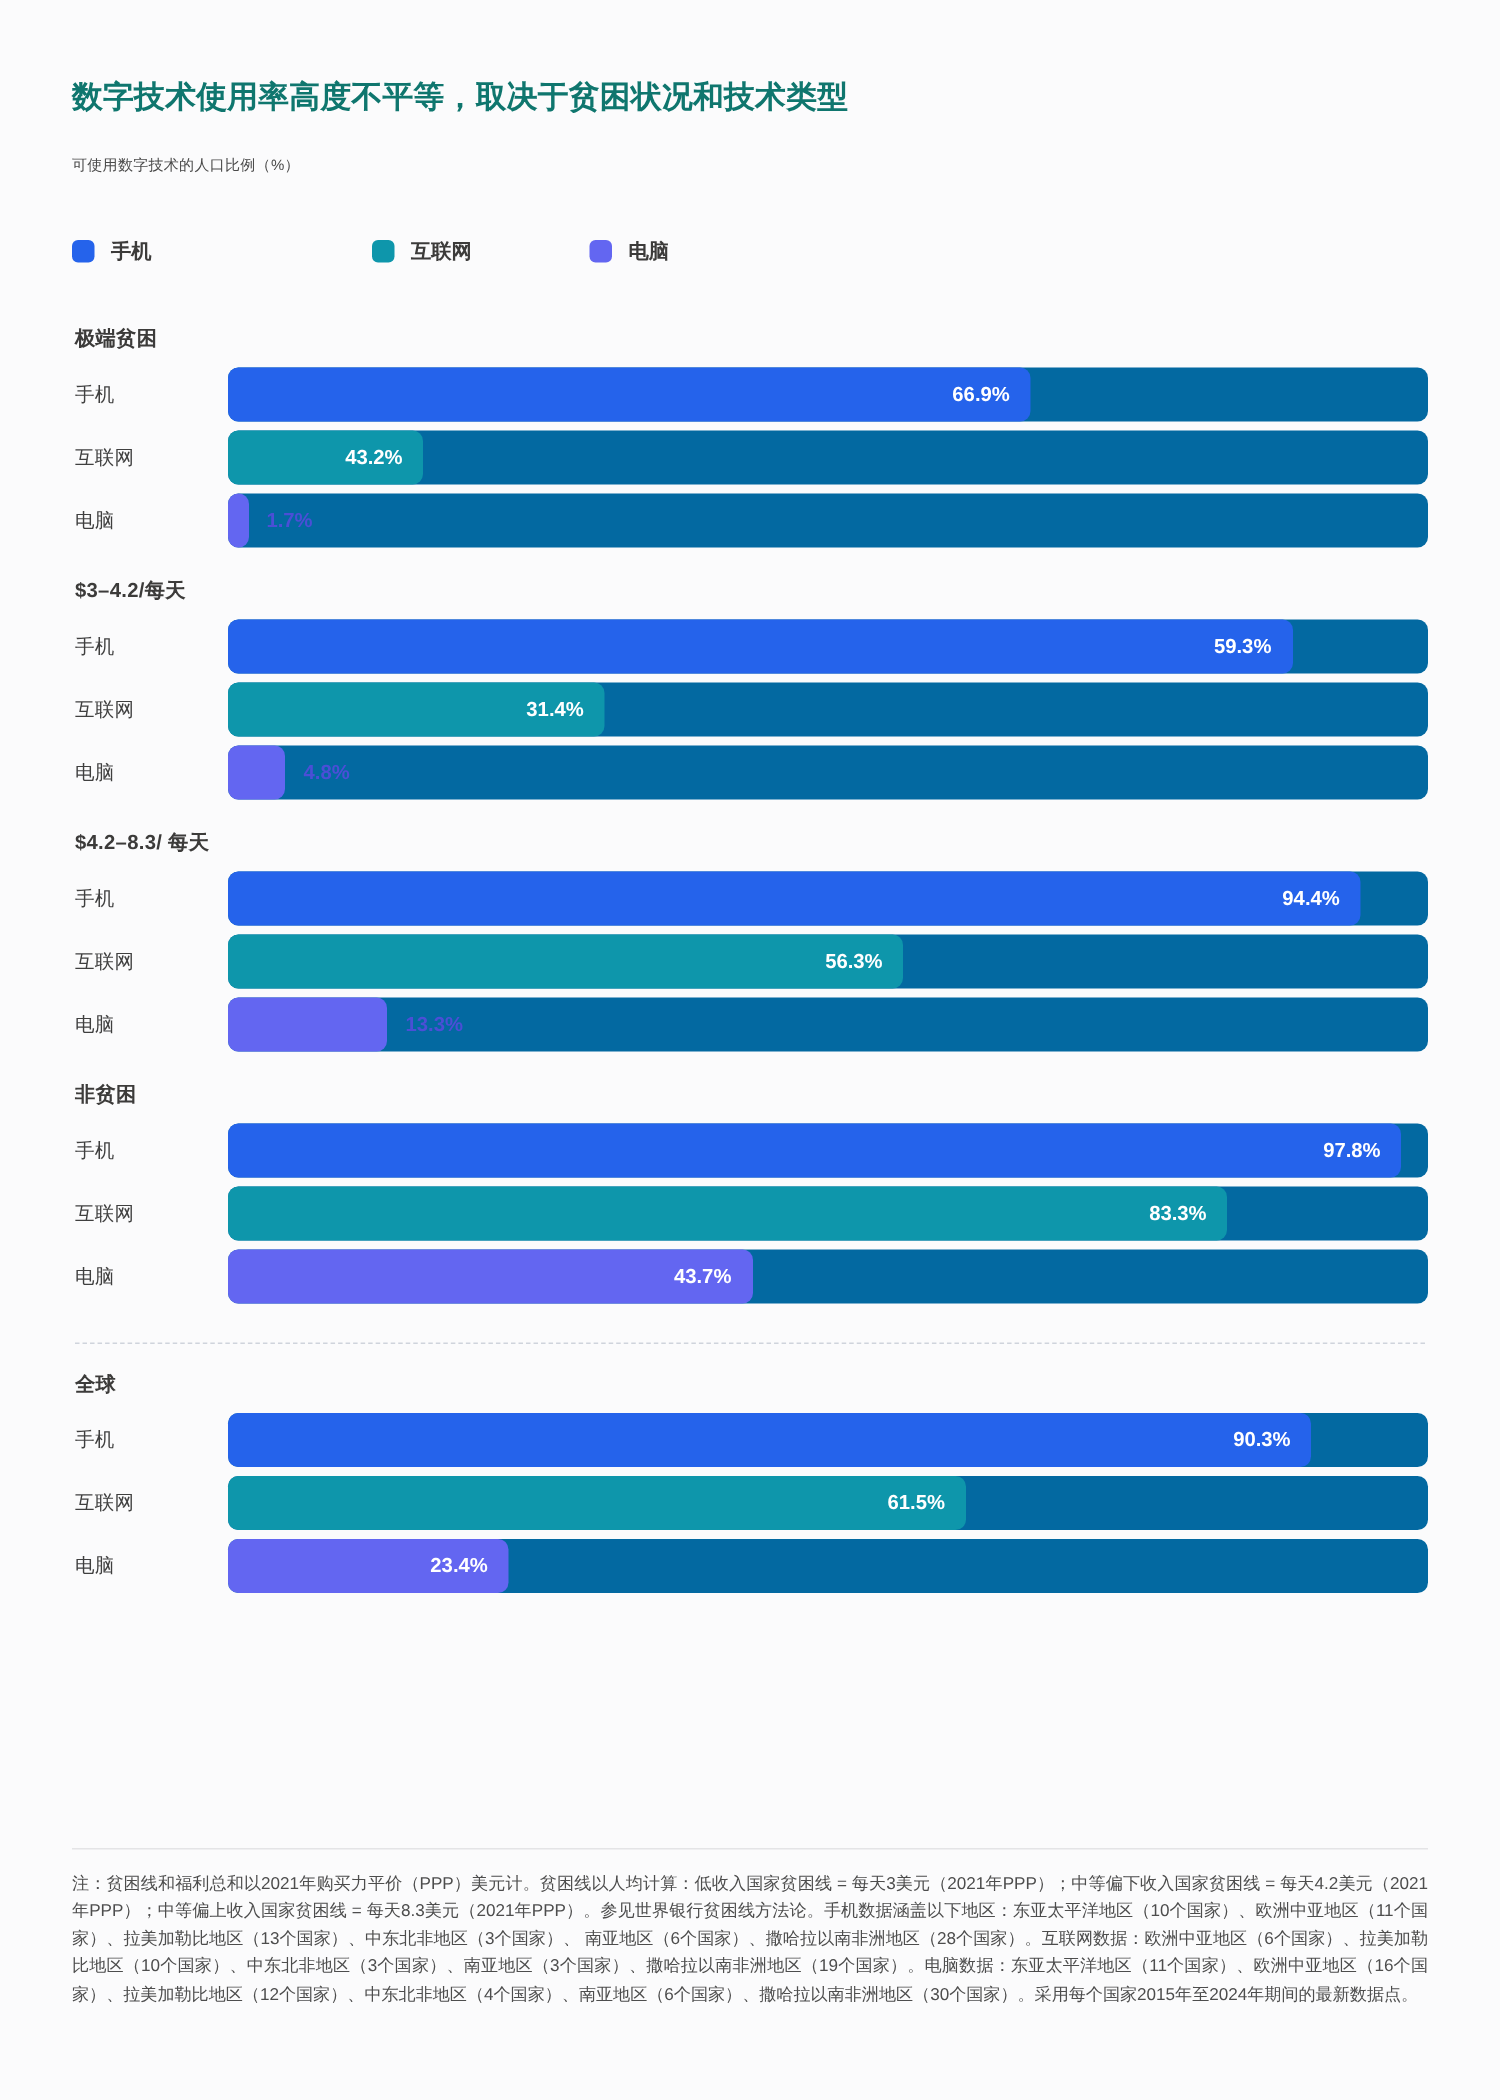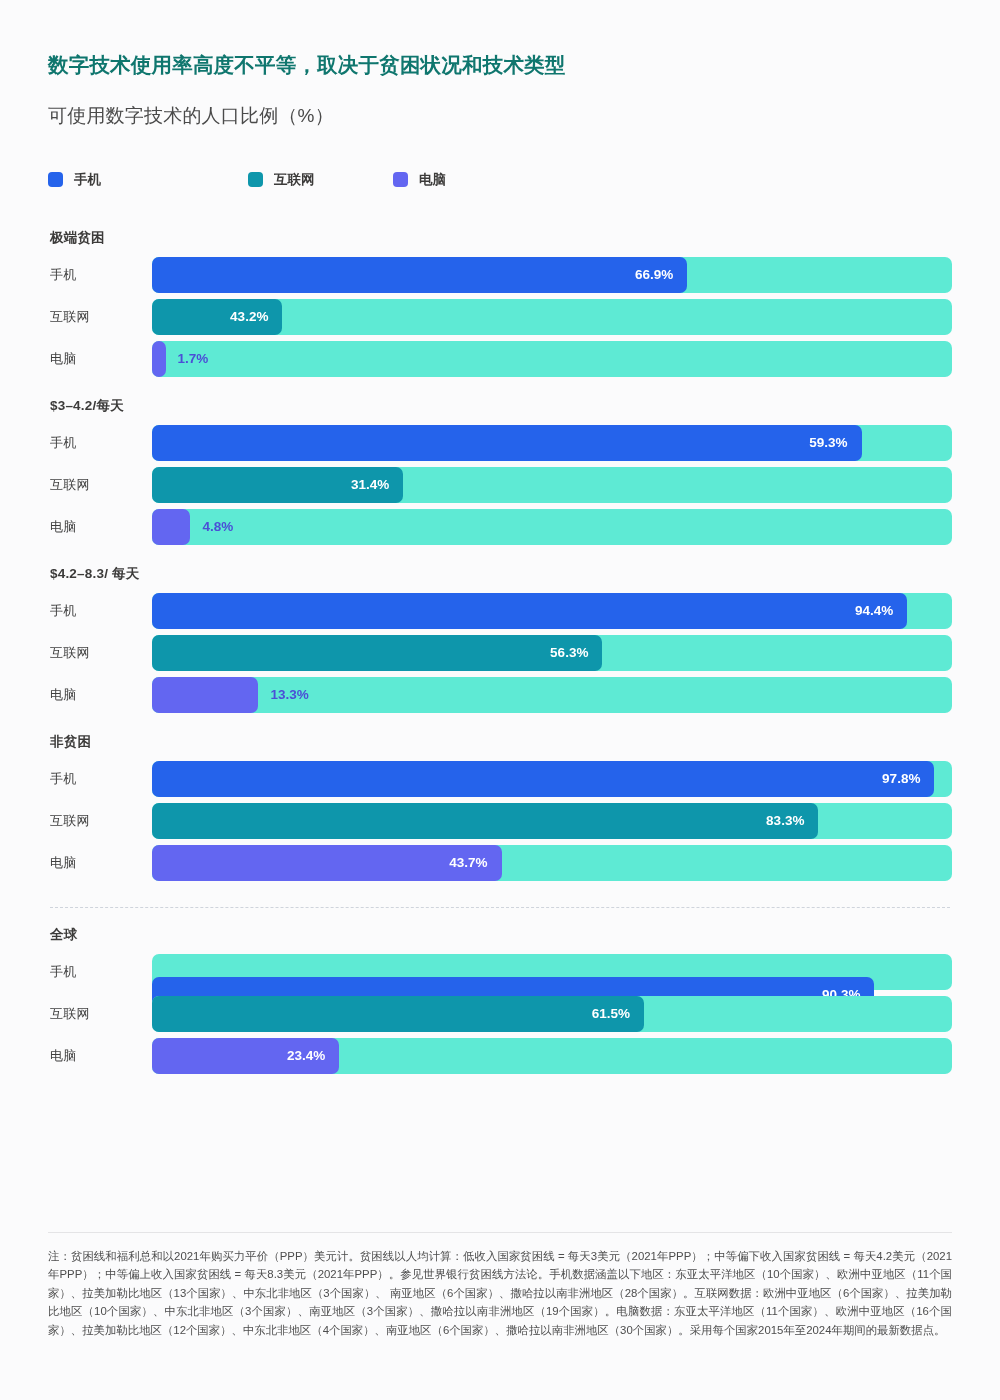--- a/index.html
+++ b/index.html
@@ -28,21 +28,21 @@
   .title {
     padding-top: 52px;
     font-size: 20.5px;
     font-weight: bold;
     letter-spacing: .2px;
     color: #0f766e;
     line-height: 1.3;
   }
   .subtitle {
     margin-top: 24px;
-    font-size: 19px;
+    font-size: 10px;
     color: #4a4a4a;
     letter-spacing: .2px;
   }
 
   
   .legend {
     margin-top: 40px;
     display: flex;
     align-items: center;
     height: 22px;
@@ -92,21 +92,21 @@
     font-size: 13px;
     color: #3f3f3f;
     padding-left: 2px;
     box-sizing: border-box;
     letter-spacing: .2px;
   }
   .track {
     position: relative;
     flex: 1;
     height: 36px;
-    background: #5eead4;
+    background: #0369a1;
     border-radius: 7px;
   }
   .bar {
     position: absolute;
     left: 0;
     top: 0;
     height: 36px;
     border-radius: 7px;
     display: flex;
     align-items: center;
@@ -285,21 +285,21 @@
             </div>
           </div>
         </div>
       </div>
       <div class="divider"></div>
       <div class="group">
         <div class="group-head">全球</div>
         <div class="row">
           <div class="row-label">手机</div>
           <div class="track">
-            <div class="bar" style="width: 90.3%; background: rgb(37, 99, 235); margin-top: 23px;">
+            <div class="bar" style="width: 90.3%; background: rgb(37, 99, 235);">
               <span class="bar-value">90.3%</span>
             </div>
           </div>
         </div>
         <div class="row">
           <div class="row-label">互联网</div>
           <div class="track">
             <div class="bar" style="width: 61.5%; background: rgb(14, 150, 171);">
               <span class="bar-value">61.5%</span>
             </div>

